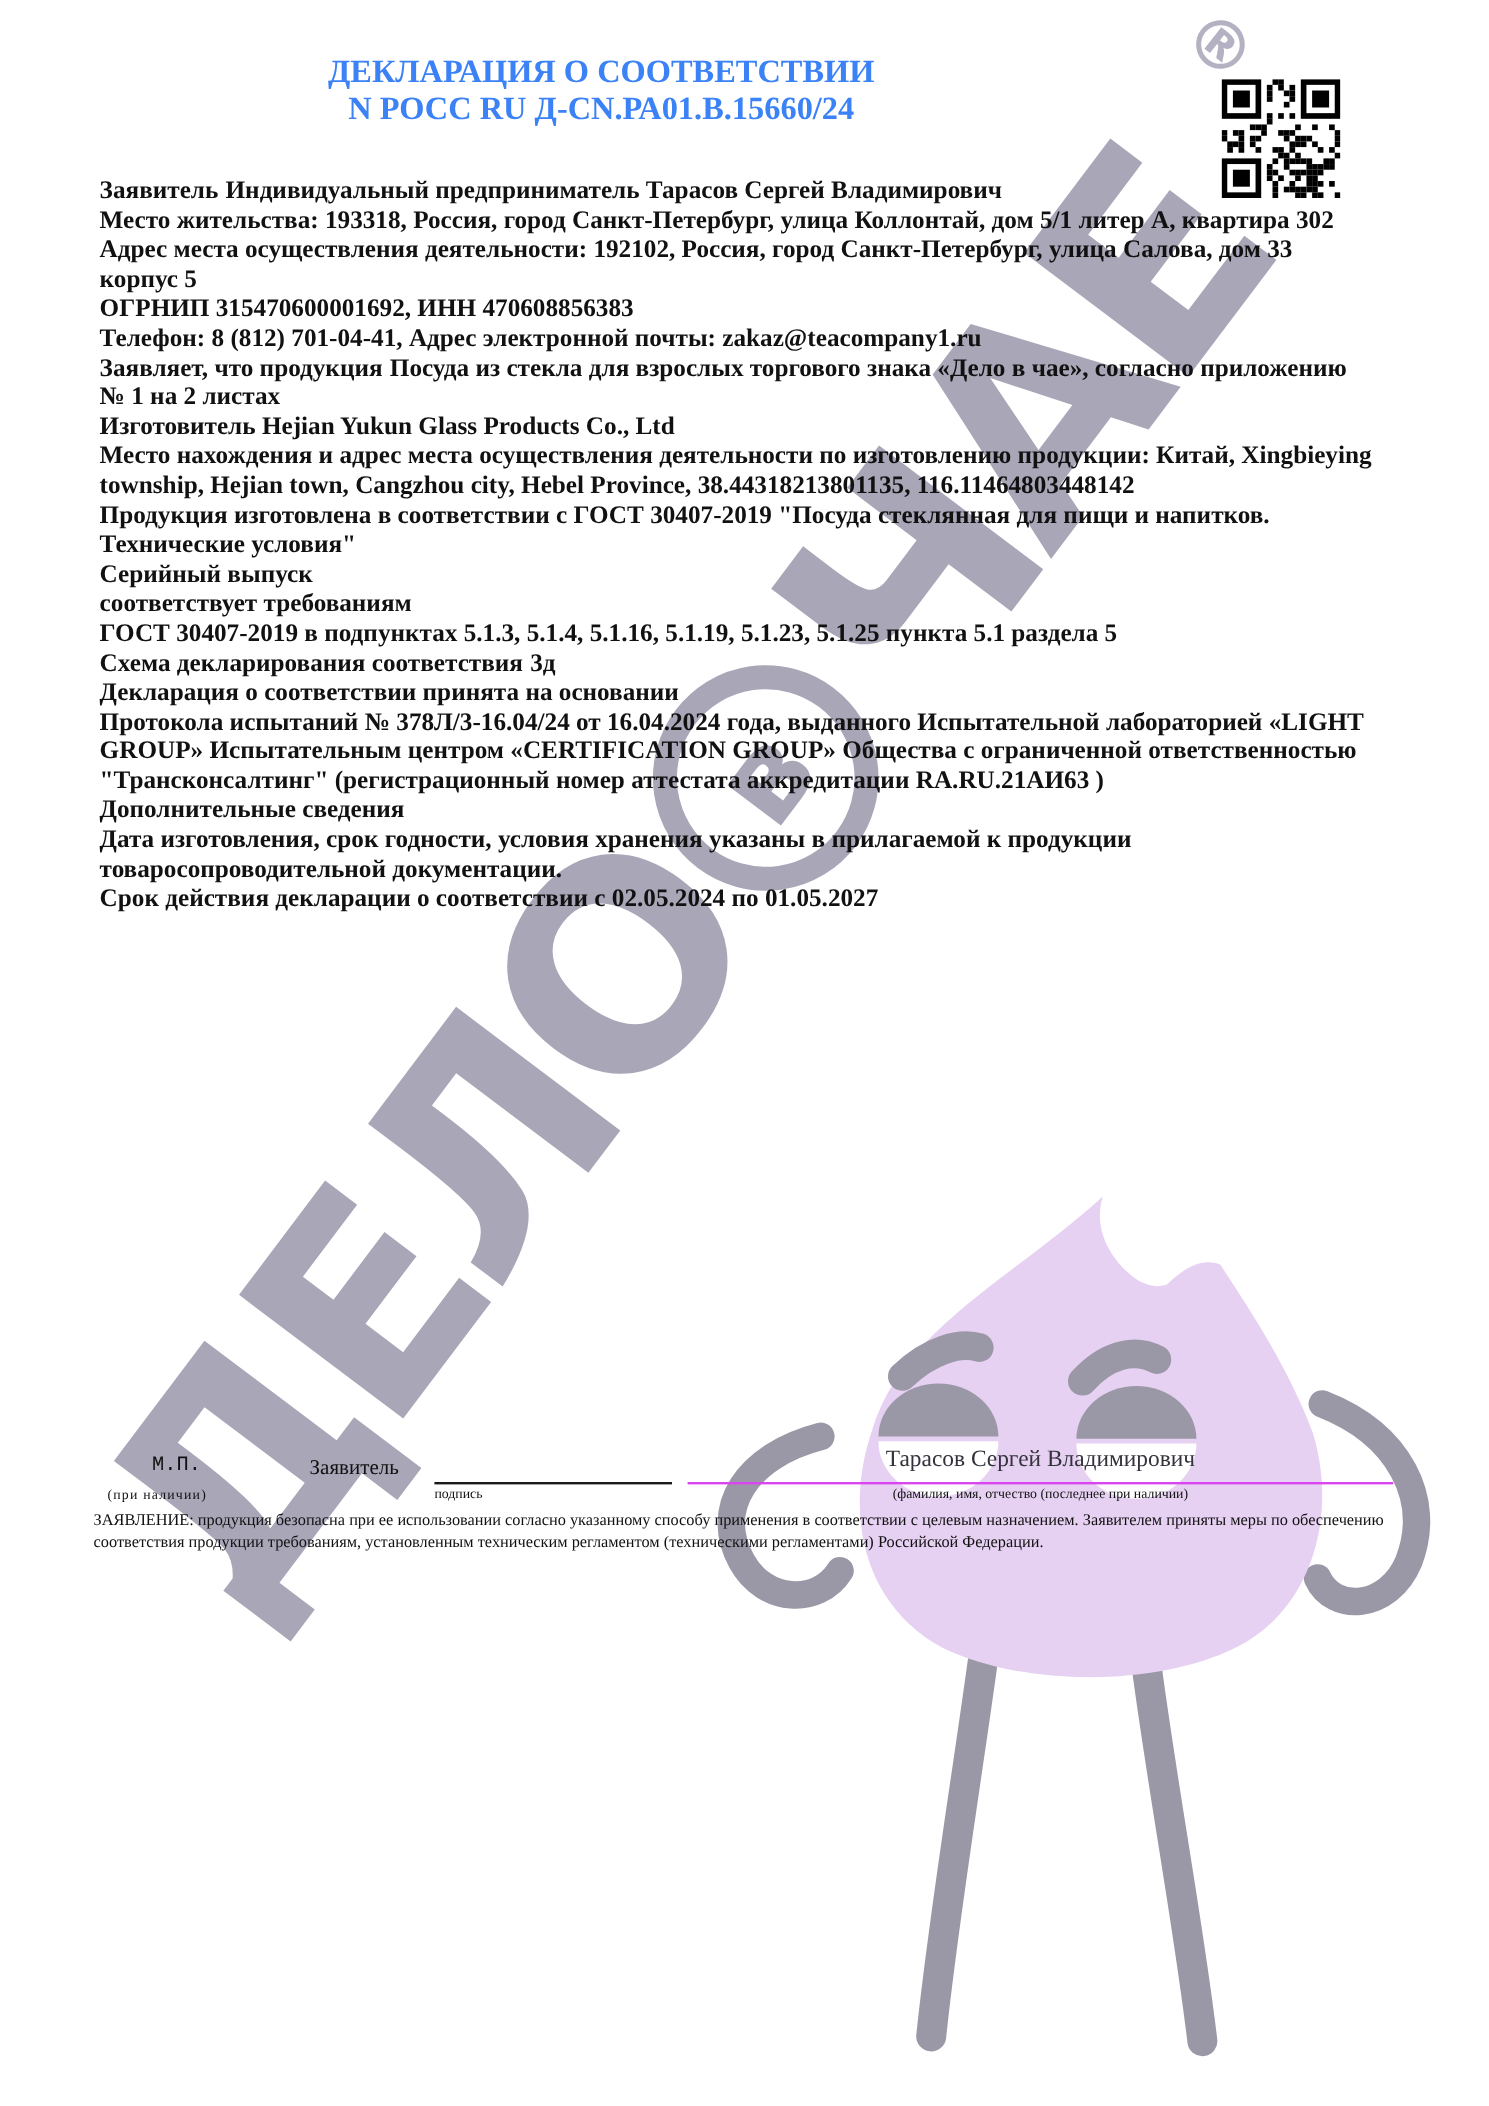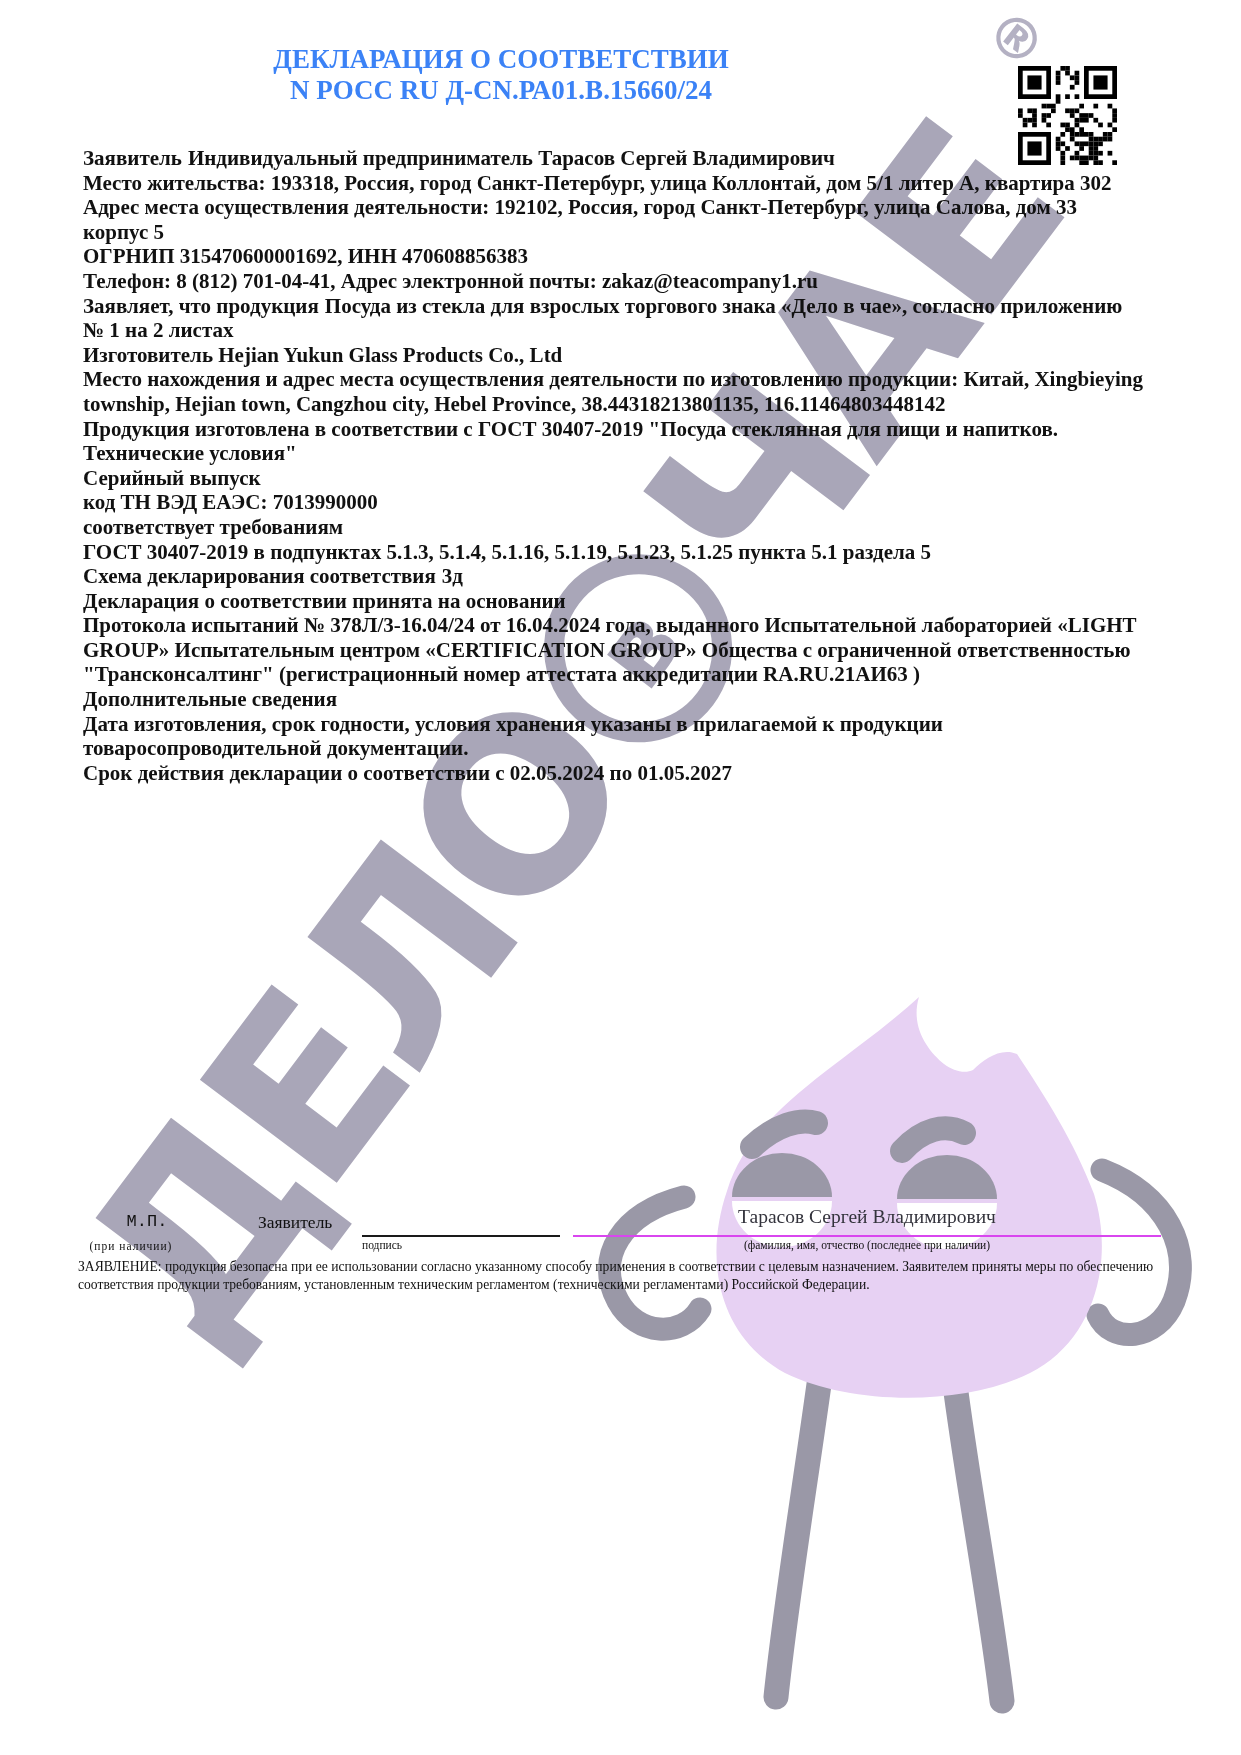--- a/index.html
+++ b/index.html
@@ -215,21 +215,20 @@
   <p>Адрес места осуществления деятельности: 192102, Россия, город Санкт-Петербург, улица Салова, дом 33 корпус 5</p>
   <p>ОГРНИП 315470600001692, ИНН 470608856383</p>
   <p>Телефон: 8 (812) 701-04-41, Адрес электронной почты: zakaz@teacompany1.ru</p>
 
   <p class="mt6"><b>Заявляет, что продукция</b><span>Посуда из стекла для взрослых торгового знака «Дело в чае», согласно приложению № 1 на 2 листах</span></p>
   <p>Изготовитель Hejian Yukun Glass Products Co., Ltd</p>
   <p>Место нахождения и адрес места осуществления деятельности по изготовлению продукции: Китай, Xingbieying township, Hejian town, Cangzhou city, Hebel Province, 38.44318213801135, 116.11464803448142</p>
   <p>Продукция изготовлена в соответствии с ГОСТ 30407-2019 "Посуда стеклянная для пищи и напитков. Технические условия"</p>
 
   <p class="mt26">Серийный выпуск</p>
-  <p class="mt2">код ТН ВЭД ЕАЭС: 7013990000</p>
 
   <p class="mt4 bold">соответствует требованиям</p>
   <p>ГОСТ 30407-2019 в подпунктах 5.1.3, 5.1.4, 5.1.16, 5.1.19, 5.1.23, 5.1.25 пункта 5.1 раздела 5</p>
   <p class="mt2"><b>Схема декларирования соответствия</b><span>3д</span></p>
   <p class="mt6 bold">Декларация о соответствии принята на основании</p>
   <p>Протокола испытаний № 378Л/3-16.04/24 от 16.04.2024 года, выданного Испытательной лабораторией «LIGHT GROUP» Испытательным центром «CERTIFICATION GROUP» Общества с ограниченной ответственностью "Трансконсалтинг" (регистрационный номер аттестата аккредитации RA.RU.21АИ63 )</p>
 
   <p class="mt24 bold">Дополнительные сведения</p>
   <p>Дата изготовления, срок годности, условия хранения указаны в прилагаемой к продукции товаросопроводительной документации.</p>
 

